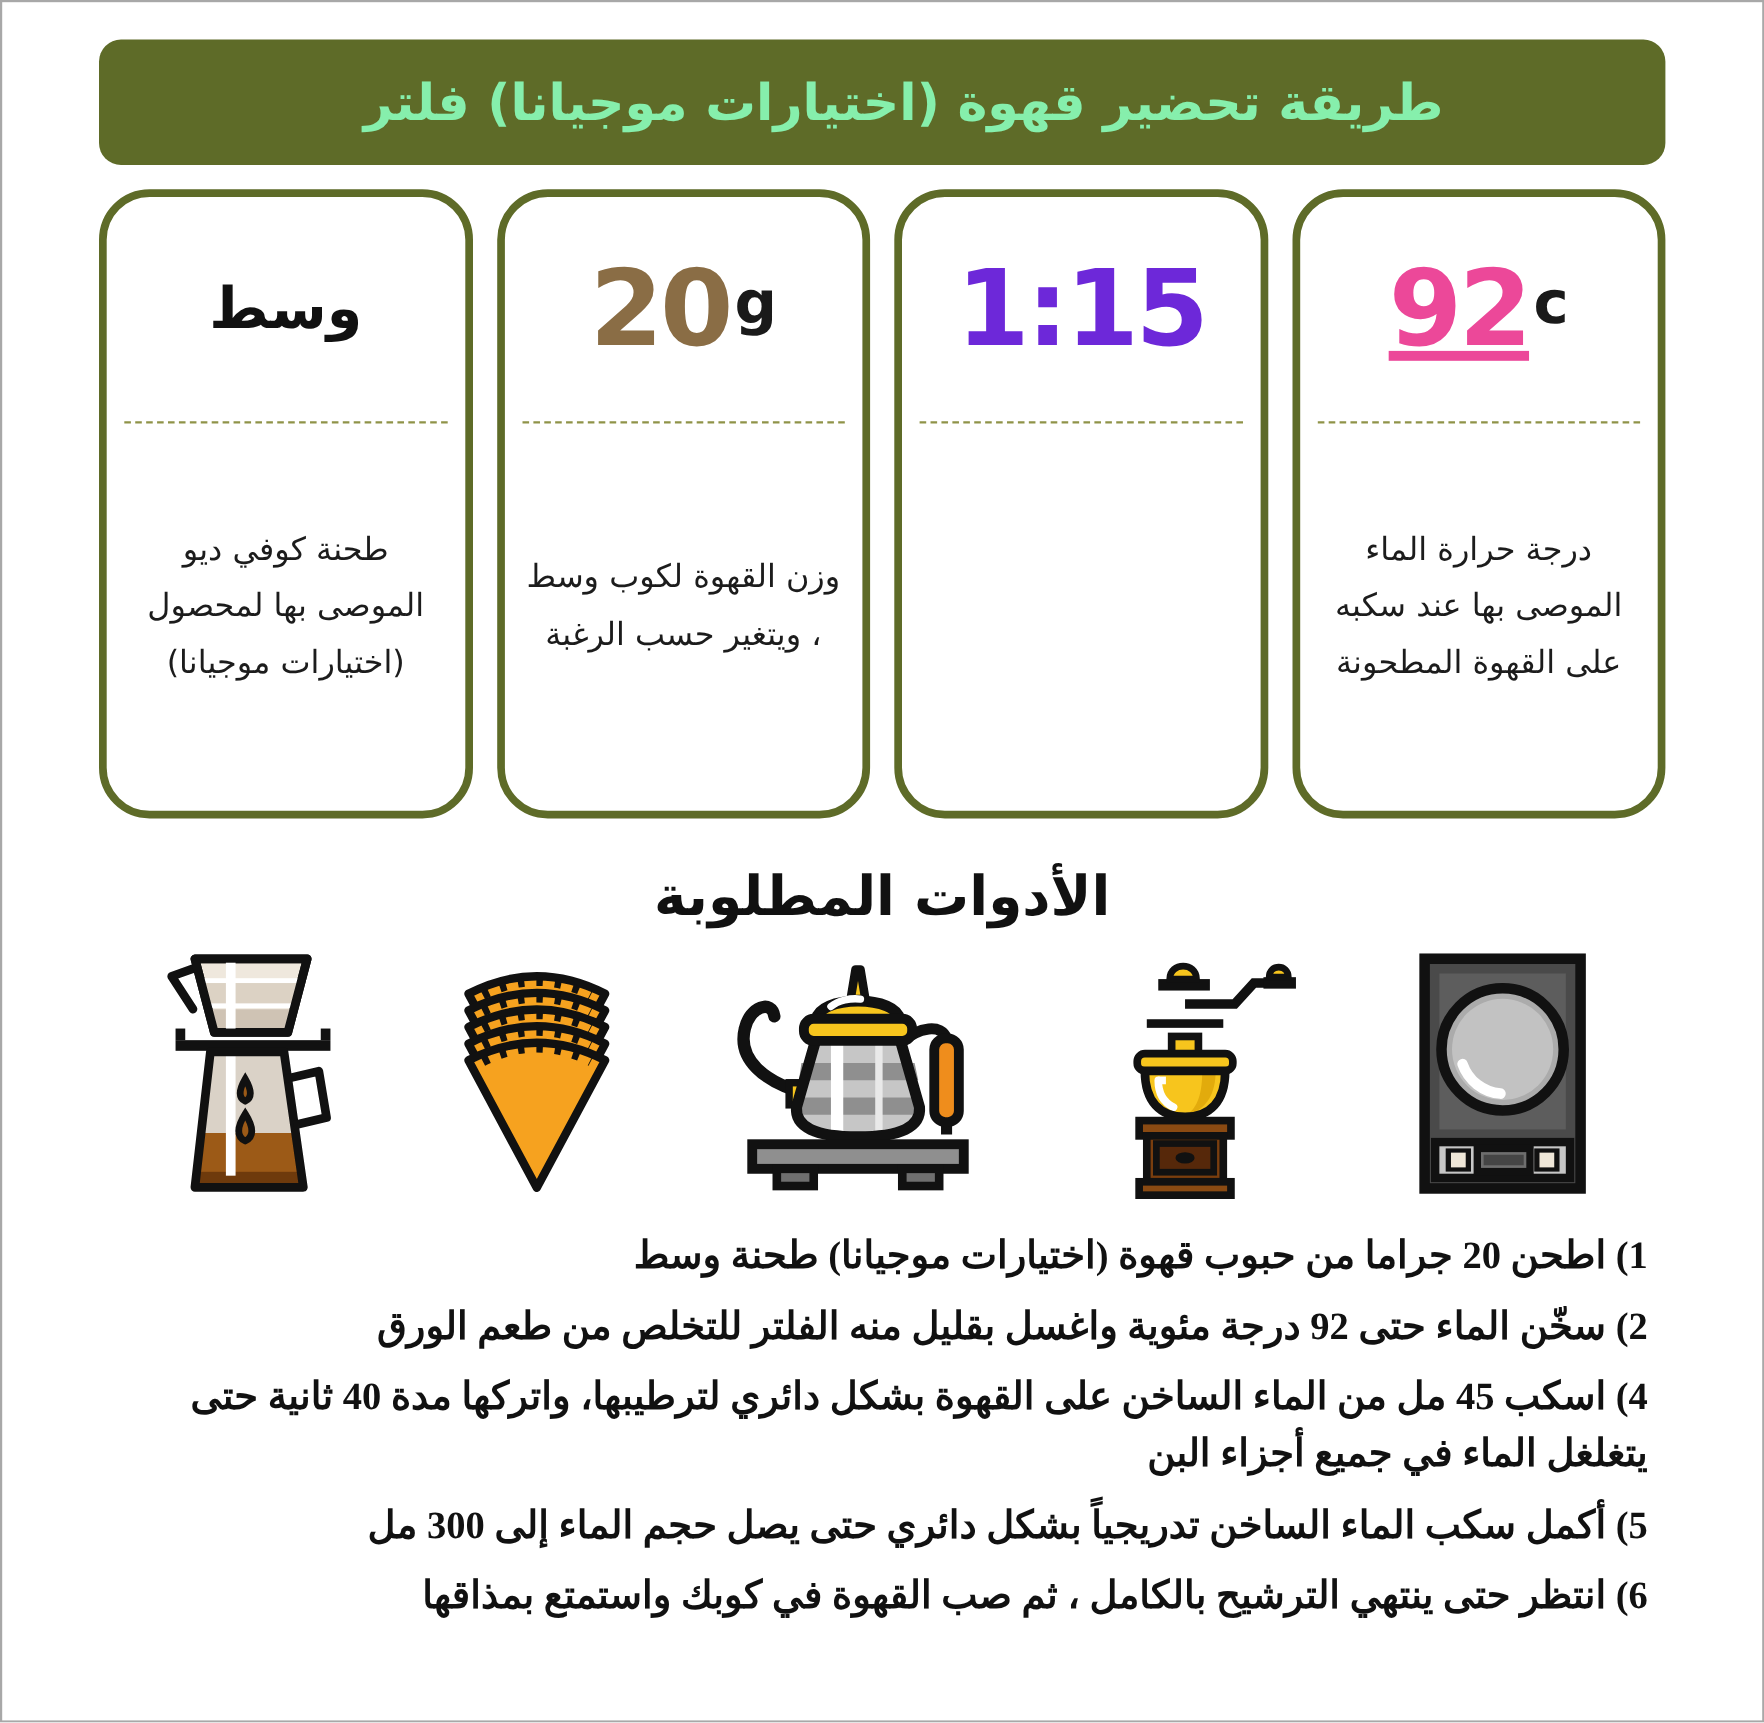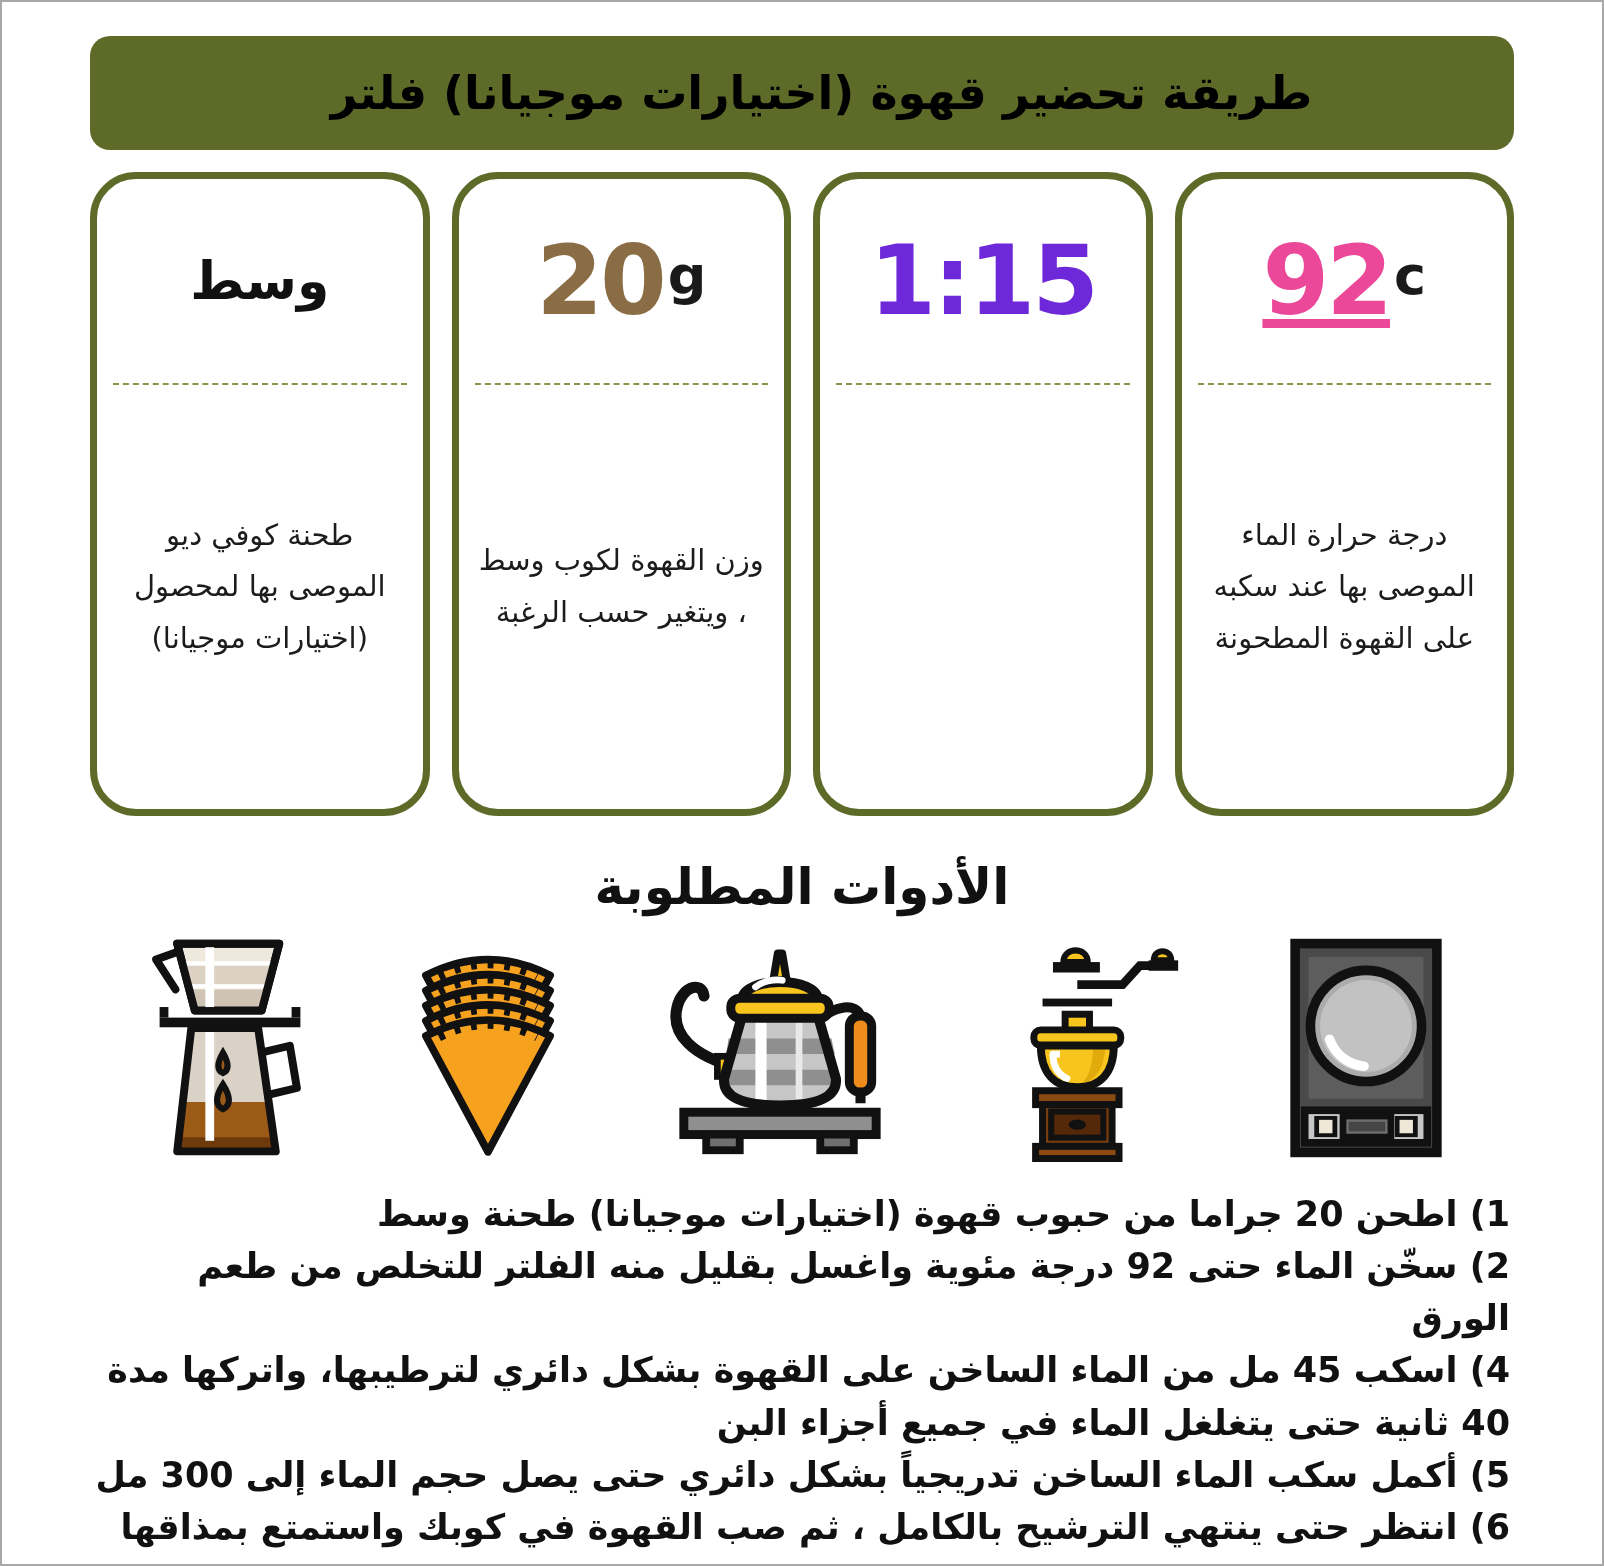--- a/index.html
+++ b/index.html
@@ -14,35 +14,35 @@
   }
   
   .header{
     margin:34px 88px 0 88px;
     height:114px;
     background:#5e6b28;
     border-radius:20px;
     display:flex;align-items:center;justify-content:center;
   }
   .header-text{
-    color:#000000;
+    color:#86efac;
     font-size:46px;
     font-weight:bold;
     letter-spacing:0;
     margin-left:39px;
   }
   
   .cards{
     margin:22px 88px 0 88px;
     display:flex;
     gap:22px;
   }
   .card{
     flex:1 1 0;
-    height:644px;
+    height:572px;
     box-sizing:border-box;
     background:#ffffff;
     border:7px solid #5e6b28;
     border-radius:46px;
     display:flex;flex-direction:column;
     overflow:hidden;
   }
   .card-value{
     height:204px;
     display:flex;align-items:center;justify-content:center;
@@ -95,21 +95,21 @@
   .icons-row svg{display:block;}
   
   .steps{
     margin:26px 92px 0 92px;
     text-align:right;
     font-size:35px;
     line-height:1.49;
     color:#111111;
     font-weight:bold;
   }
-  .steps p{margin:0;padding:0;}
+  .steps p{margin:12px;padding:0;font-family:Liberation Serif, serif;}
 </style>
 </head>
 <body>
 
 <div class="frame">
 
   <div class="header">
     <div class="header-text" dir="rtl">طريقة تحضير قهوة (اختيارات موجيانا) فلتر</div>
   </div>
 

